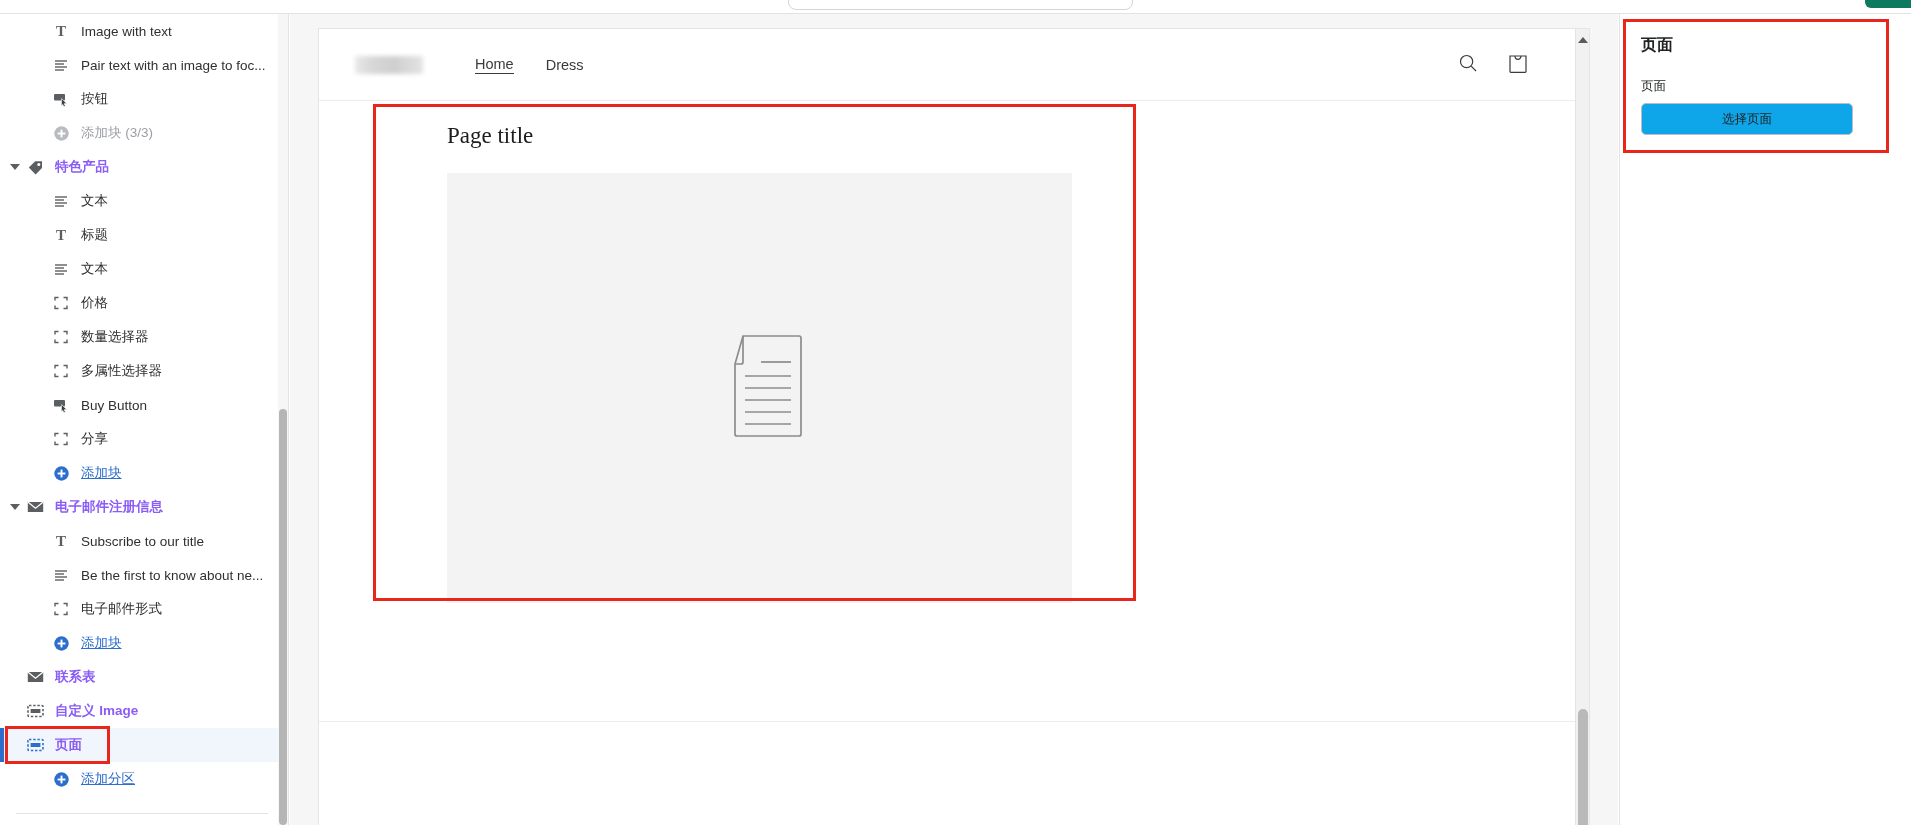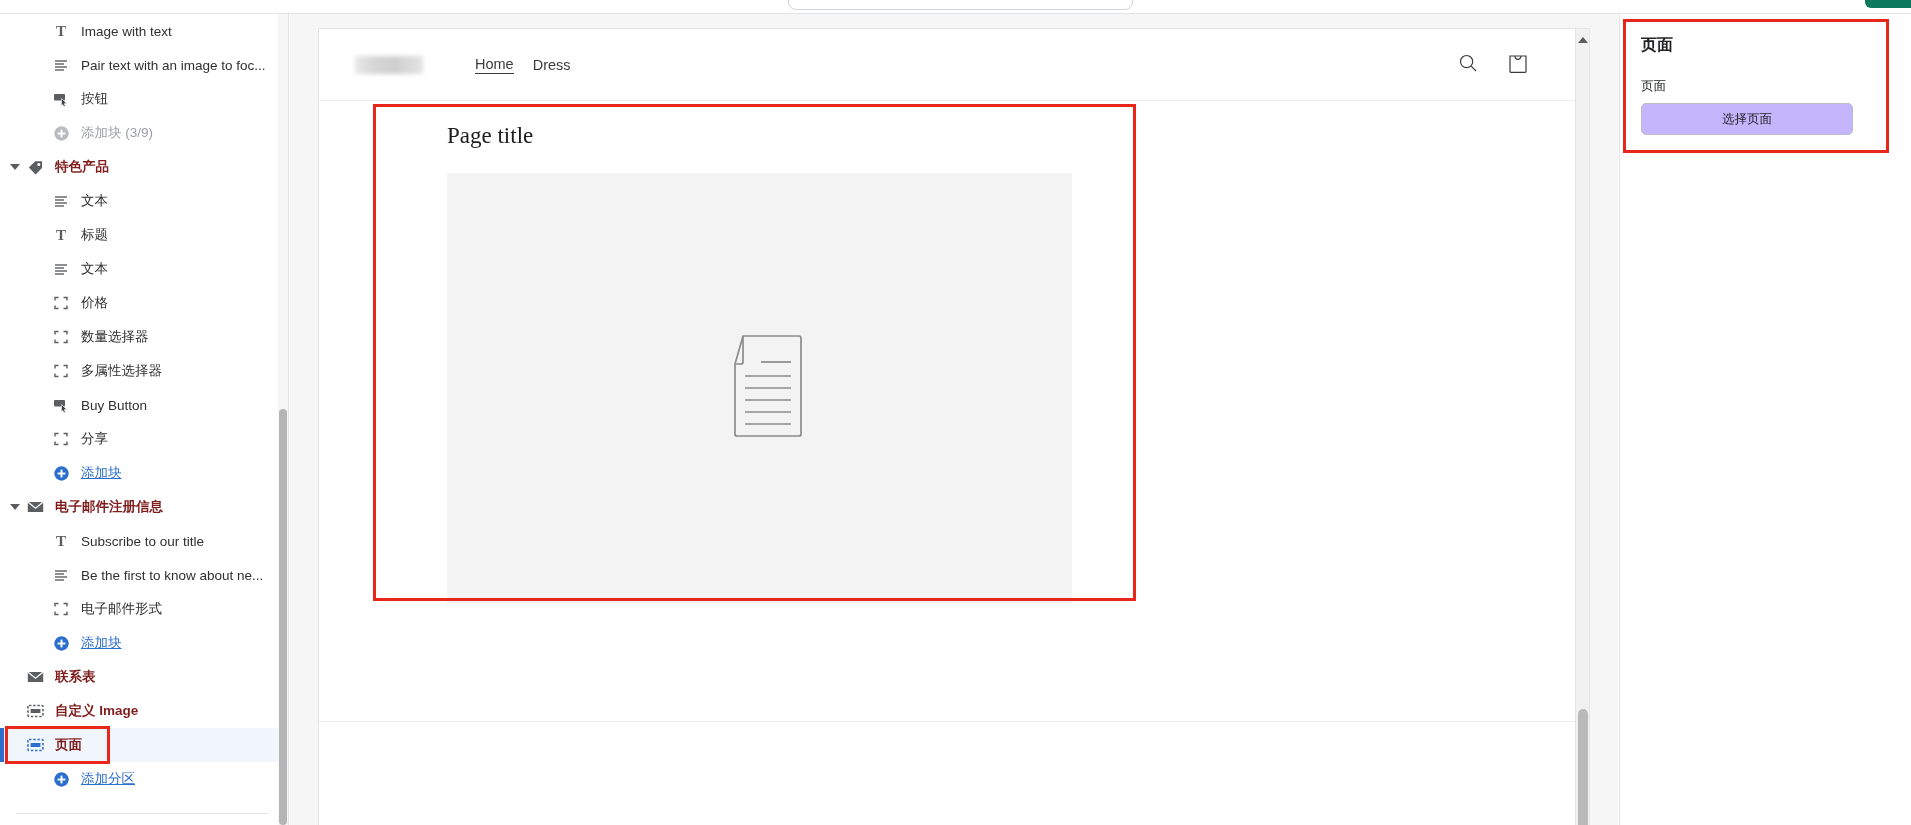--- a/index.html
+++ b/index.html
@@ -50,21 +50,21 @@
     white-space: nowrap;
   }
   .side-row.block { padding-left: 52px; }
   .side-row.section { padding-left: 26px; }
   .side-row .label {
     font-size: 13.5px;
     color: #303030;
     overflow: hidden; text-overflow: ellipsis;
     max-width: 200px;
   }
-  .side-row.section .label { font-weight: bold; color: #7f1d1d; }
+  .side-row.section .label { font-weight: bold; color: #8b5cf6; }
   .side-row .label.muted { color: #9b9ea3; }
   .side-row .label.linkish { color: #2c6ecb; text-decoration: underline; }
   .ico {
     width: 18px; height: 18px;
     margin-right: 11px;
     flex: 0 0 18px;
     display: flex; align-items: center; justify-content: center;
   }
   .caret {
     position: absolute; left: 10px; top: 50%;
@@ -126,21 +126,21 @@
     border-bottom: 1px solid #ececec;
     display: flex; align-items: center;
     padding: 0 26px 0 36px;
   }
   .store-logo {
     width: 68px; height: 18px;
     background: linear-gradient(90deg,#e9e9e9 0%,#d7d7d7 26%,#cfcfcf 58%,#e4e4e4 100%);
     filter: blur(2.2px);
     margin-right: 52px;
   }
-  .store-nav { display: flex; gap: 19px; align-items: center; }
+  .store-nav { display: flex; gap: 32px; align-items: center; }
   .store-nav a {
     font-size: 14.5px; color: #3a3a3a; text-decoration: none;
   }
   .store-nav a.active {
     border-bottom: 1.4px solid #3a3a3a; padding-bottom: 1px;
   }
   .store-actions {
     margin-left: auto; display: flex; gap: 28px; align-items: center;
     padding-right: 34px;
   }
@@ -210,21 +210,21 @@
   .rp-title {
     font-size: 16px; font-weight: bold; color: #202223;
     margin: 0 0 22px 0;
   }
   .rp-label {
     font-size: 12.5px; color: #202223; margin-bottom: 8px;
   }
   .rp-button {
     width: 212px; height: 32px;
     border: 1px solid #babec3; border-radius: 5px;
-    background: #c4b5fd;
+    background: #0ea5e9;
     font-size: 12.5px; color: #202223;
     display: flex; align-items: center; justify-content: center;
     cursor: pointer;
     font-family: "Liberation Sans", "DejaVu Sans", sans-serif;
   }
 </style>
 </head>
 <body>
 
 <div id="app">
@@ -265,21 +265,21 @@
           <span class="label">按钮</span>
         </div>
         <div class="side-row block">
           <span class="ico">
             <svg width="15" height="15" viewBox="0 0 15 15">
               <circle cx="7.5" cy="7.5" r="7.2" fill="#b8bbbf"></circle>
               <line x1="7.5" y1="3.6" x2="7.5" y2="11.4" stroke="#fff" stroke-width="1.9"></line>
               <line x1="3.6" y1="7.5" x2="11.4" y2="7.5" stroke="#fff" stroke-width="1.9"></line>
             </svg>
           </span>
-          <span class="label muted">添加块 (3/9)</span>
+          <span class="label muted">添加块 (3/3)</span>
         </div>
         <div class="side-row section">
           <span class="caret"></span>
           <span class="ico">
             <svg width="17" height="16" viewBox="0 0 17 16">
               <path d="M1.8 8.6 L8.2 2.2 H15 V9 L8.6 15.4 Z" fill="#5c5f62"></path>
               <circle cx="11.8" cy="5.4" r="1.5" fill="#fff"></circle>
             </svg>
           </span>
           <span class="label">特色产品</span>

